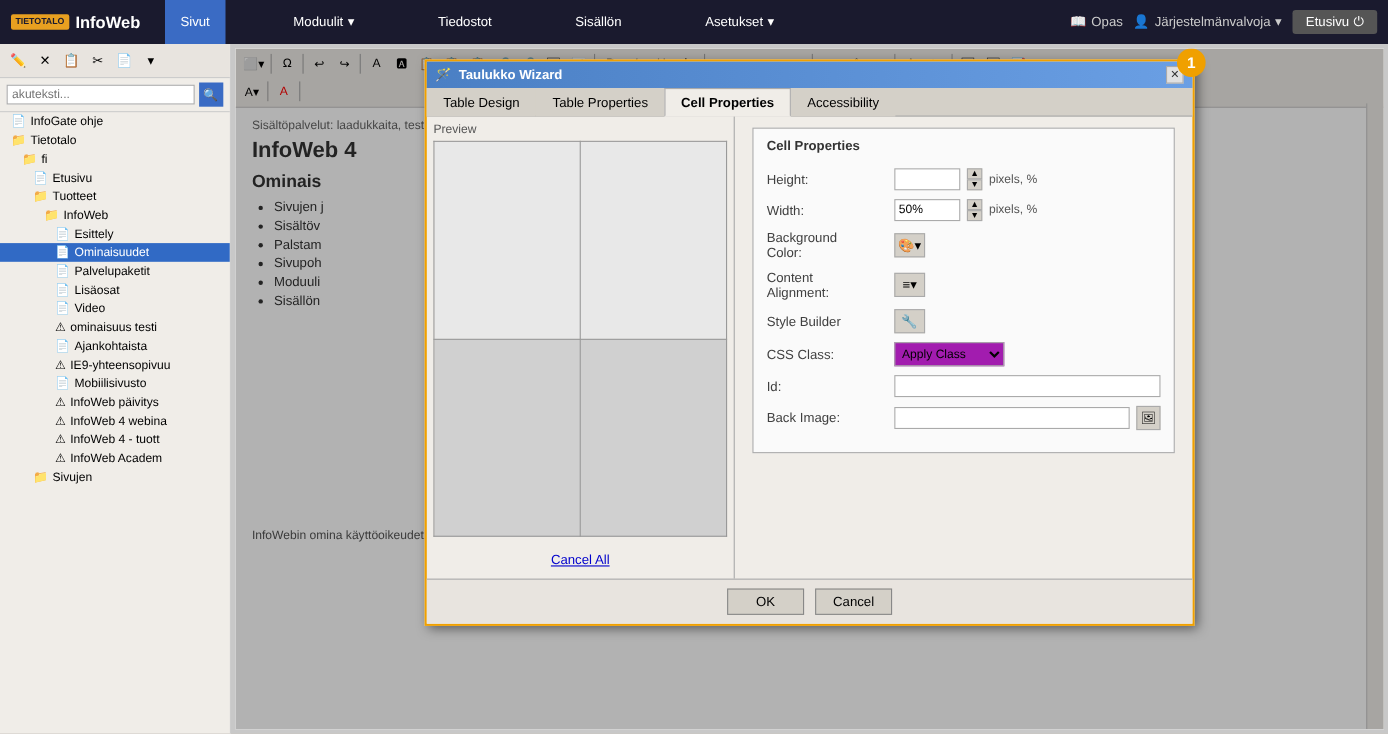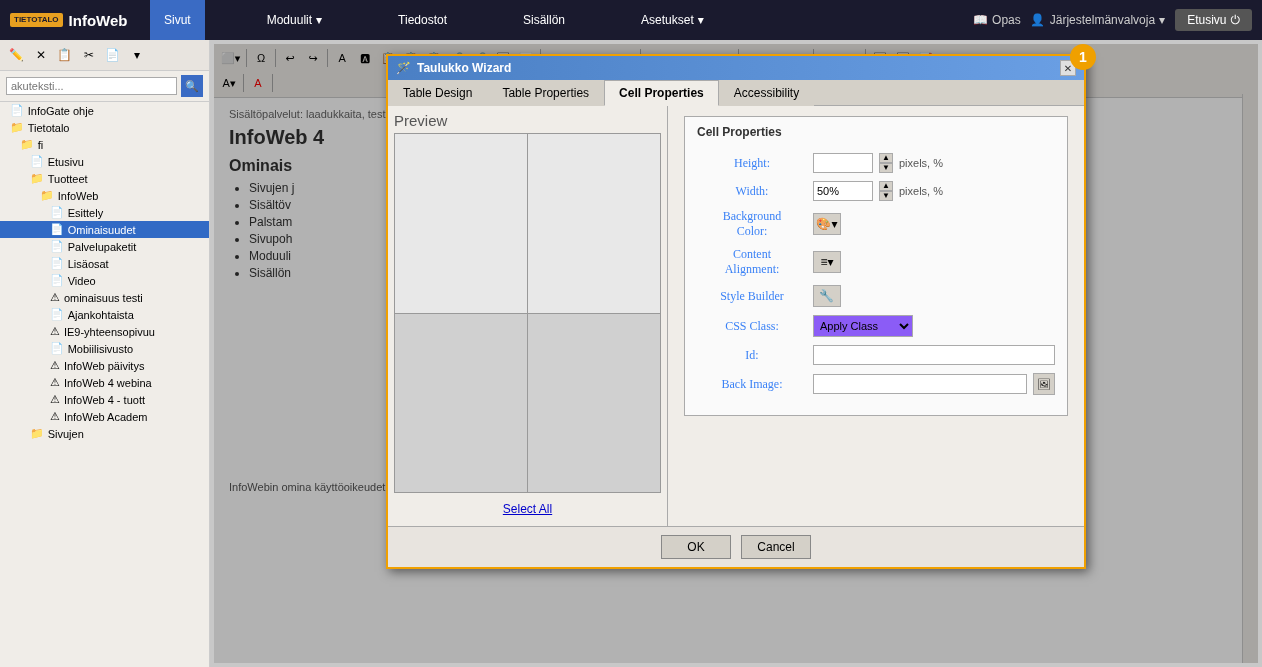--- a/index.html
+++ b/index.html
@@ -309,21 +309,21 @@
       display: flex;
       height: 420px;
     }
     .modal-preview {
       width: 280px;
       border-right: 1px solid #aaa;
       padding: 6px;
       position: relative;
     }
     .preview-label {
-      font-size: 15px;
+      font-size: 11px;
       color: #555;
       margin-bottom: 4px;
     }
     .preview-table {
       width: 100%;
       height: 360px;
       border-collapse: collapse;
     }
     .preview-table td {
       border: 1px solid #999;
@@ -357,25 +357,24 @@
       margin-bottom: 14px;
       color: #333;
     }
     .prop-row {
       display: flex;
       align-items: center;
       margin-bottom: 8px;
       gap: 6px;
     }
     .prop-label {
-      text-align: center;
+      text-align: left;
       min-width: 110px;
       font-size: 12px;
-      color: #3b82f6;
-      font-family: Liberation Serif, serif;
+      color: #404040;
     }
     .prop-input {
       width: 60px;
       height: 20px;
       border: 1px solid #aaa;
       padding: 1px 3px;
       font-size: 11px;
       background: white;
     }
     .prop-unit {
@@ -405,21 +404,21 @@
       border: 1px solid #aaa;
       cursor: pointer;
       display: flex;
       align-items: center;
       justify-content: center;
       font-size: 12px;
     }
     .prop-dropdown {
       height: 22px;
       border: 1px solid #aaa;
-      background: #8b5cf6;
+      background: #a21caf;
       font-size: 11px;
       padding: 0 2px;
       min-width: 100px;
     }
     .prop-text-input {
       flex: 1;
       height: 20px;
       border: 1px solid #aaa;
       padding: 1px 3px;
       font-size: 11px;
@@ -729,21 +728,21 @@
                     <tr>
                   <td></td>
                   <td></td>
                 </tr>
                 <tr>
                   <td></td>
                   <td></td>
                 </tr>
               </tbody>
                 </table>
-              <span class="preview-select-all">Select All</span>
+              <span class="preview-select-all">Cancel All</span>
             </div>
 
             <div class="modal-cell-props">
               <div style="border:1px solid #aaa;padding:8px 12px 12px;background:#fafafa;">
                 <div class="cell-props-title">
                   <span>Cell Properties</span>
                 </div>
 
                 <div class="prop-row">
                   <span class="prop-label">Height:</span>

